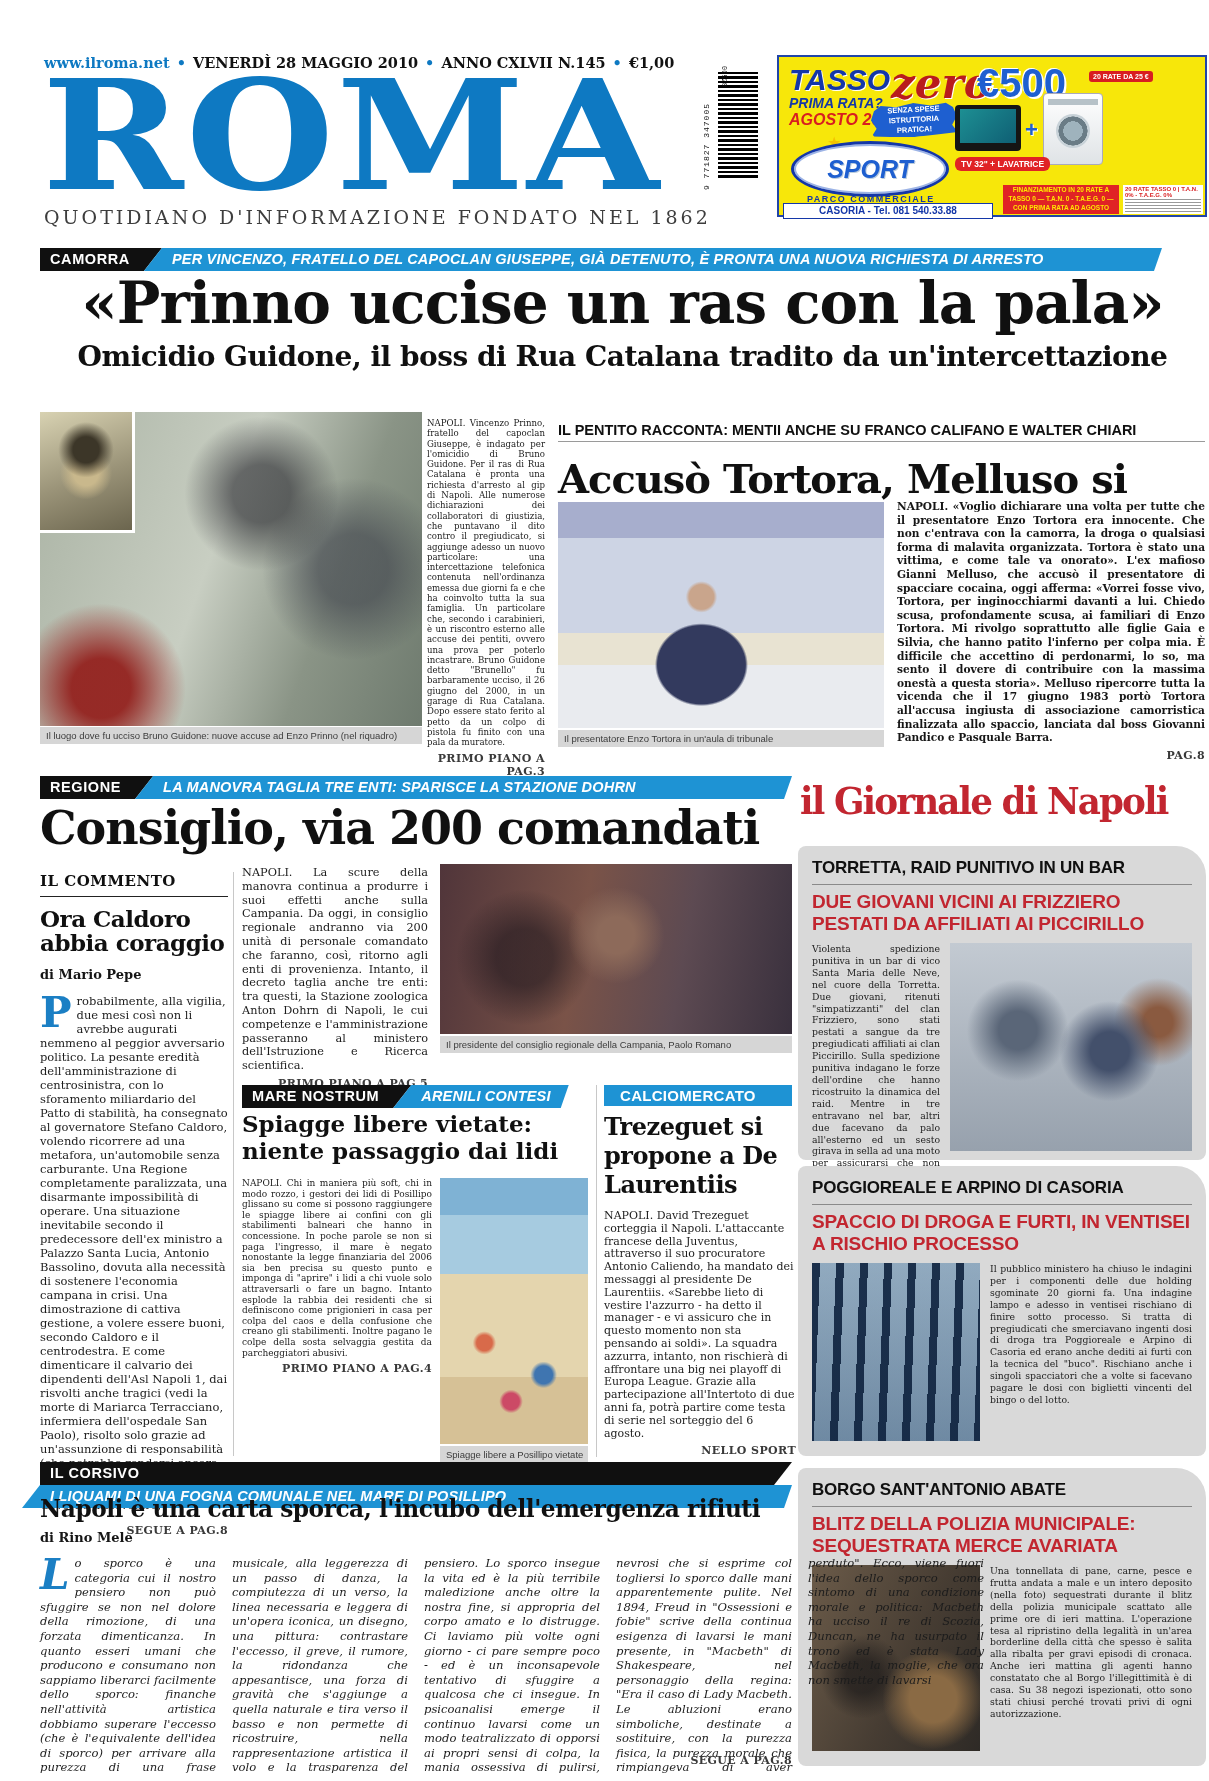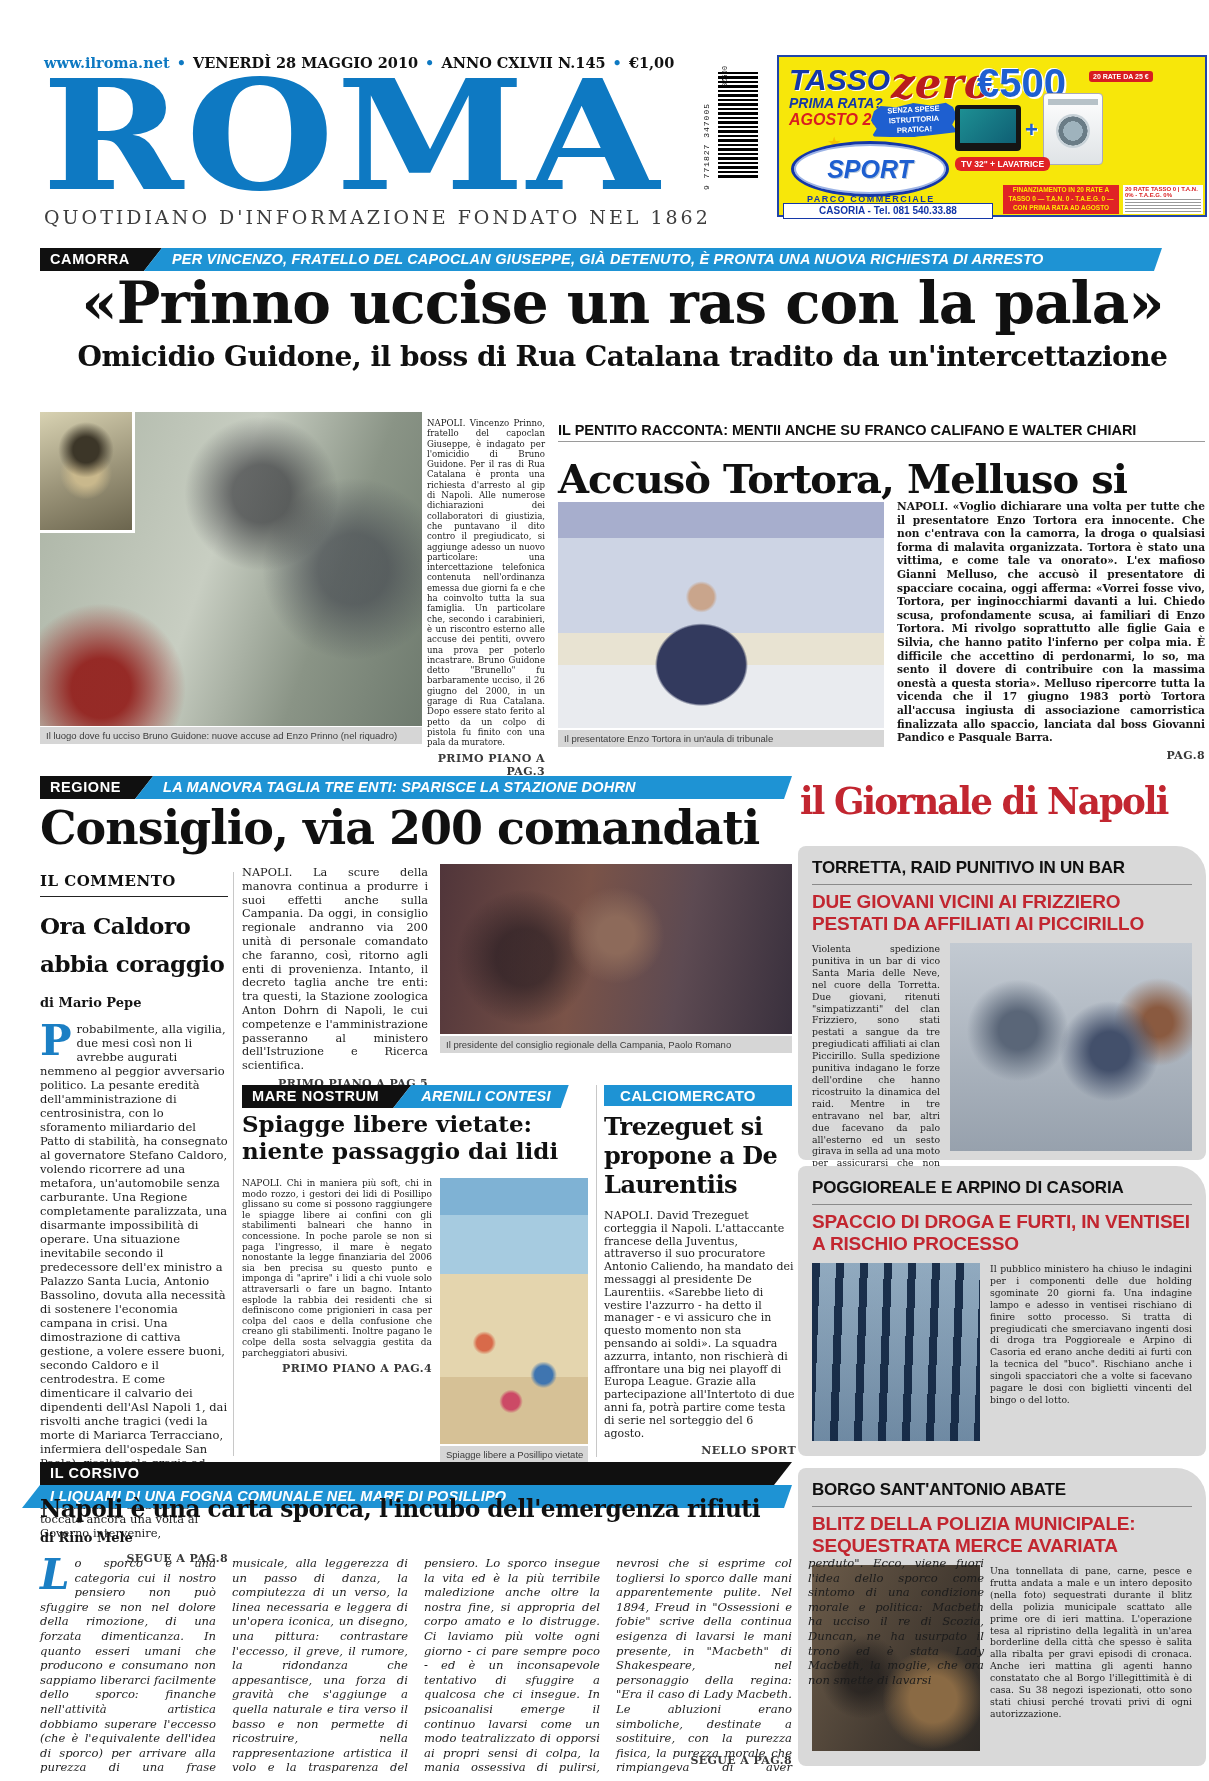--- a/index.html
+++ b/index.html
@@ -96,21 +96,21 @@
       radial-gradient(circle at 44% 42%,#c9a58c 0 5.5%,rgba(0,0,0,0) 7%),
       linear-gradient(#a7aecd 0 16%,#cdd4e4 16% 58%,#e8e3d2 58% 72%,#e9ebef 72%);}
   #caption-tortora{left:558px;top:730px;width:326px;}
   #story-tortora{left:897px;top:500px;width:308px;height:248px;}
   #story-tortora .body{font-size:10.6px;line-height:13.6px;font-weight:bold;color:#161616;}
   
   #kicker-regione{left:40px;top:776px;width:752px;}
   #headline-regione{left:40px;top:801px;width:752px;font-size:46px;letter-spacing:-1px;}
   #commento{left:40px;top:872px;width:188px;}
   #commento .lbl{font:bold 15px "DejaVu Serif",serif;color:#101010;letter-spacing:.5px;border-bottom:1.5px solid #222;padding-bottom:6px;}
-  #commento .ttl{font-family:"DejaVu Serif",serif;font-weight:bold;font-size:23px;line-height:38px;letter-spacing:-.5px;margin-top:10px;color:#101010;}
+  #commento .ttl{font-family:"DejaVu Serif",serif;font-weight:bold;font-size:23px;line-height:24px;letter-spacing:-.5px;margin-top:10px;color:#101010;}
   #commento .byl{font:bold 13px "DejaVu Serif",serif;margin-top:12px;color:#151515;}
   #commento .body{font-size:11.5px;line-height:14px;text-align:left;margin-top:12px;}
   #vr2{left:233px;top:872px;height:584px;}
   #story-regione{left:242px;top:866px;width:186px;}
   #story-regione .body{font-size:11.3px;line-height:13.8px;}
   #photo-regione{left:440px;top:864px;width:352px;height:170px;background:
       radial-gradient(circle at 50% 42%,#8d6a5a 0 9%,rgba(0,0,0,0) 24%),
       radial-gradient(circle at 24% 55%,rgba(20,16,24,.5) 0 10%,rgba(0,0,0,0) 24%),
       linear-gradient(100deg,#50353a,#7a5348 40%,#5d4a52 68%,#39303d);}
   #caption-regione{left:440px;top:1036px;width:352px;}

